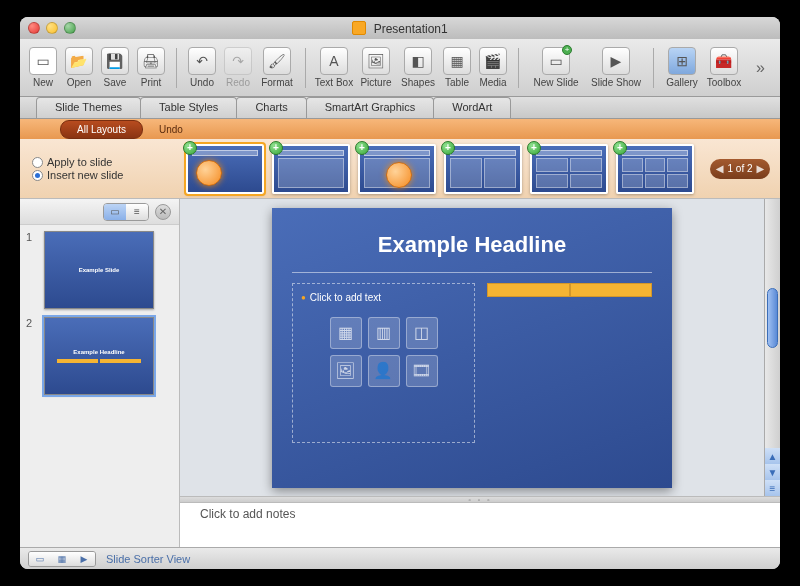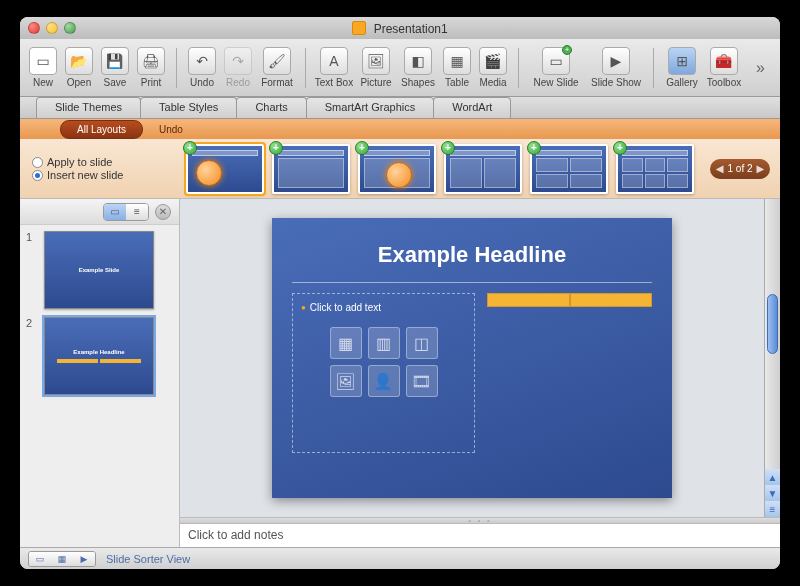--- a/index.html
+++ b/index.html
@@ -66,21 +66,21 @@
 .content-ph .prompt { font-size:10px; display:flex; align-items:center; gap:4px; }
 .content-ph .prompt::before { content:"●"; color:#f5a623; font-size:8px; }
 .icon-grid { display:grid; grid-template-columns:repeat(3,32px); gap:6px; margin-top:14px; justify-content:center;}
 .icon-grid span { width:32px; height:32px; background:rgba(255,255,255,.18); border:1px solid rgba(255,255,255,.35); border-radius:3px; display:flex; align-items:center; justify-content:center; font-size:16px; color:rgba(255,255,255,.7);}
 .table-ph { flex:1; }
 .table-ph .thead { display:flex; }
 .table-ph .thead span { flex:1; height:14px; background:#f5b433; border:1px solid #d4972a; }
 .vscroll { width:16px; background:linear-gradient(90deg,#e8e8e8,#cfcfcf); border-left:1px solid #aaa; position:relative;}
 .vscroll .vthumb { position:absolute; left:2px; right:2px; top:30%; height:60px; background:linear-gradient(90deg,#9fc0f2,#5a8ad6); border-radius:6px; border:1px solid #3a6db8;}
 .vscroll .varrow { position:absolute; left:0; right:0; height:16px; font-size:10px; display:flex; align-items:center; justify-content:center; color:#3a6db8; background:linear-gradient(#cfe0f7,#a7c4ec);}
-.notes { height: 24px; border-top:1px solid #bbb; background:#fff; padding:4px 8px; font-size:12px; color:#555; }
+.notes { height: 45px; border-top:1px solid #bbb; background:#fff; padding:4px 20px; font-size:12px; color:#555; }
 .statusbar { height:22px; background:linear-gradient(#eaeaea,#cfcfcf); border-top:1px solid #aaa; display:flex; align-items:center; padding:0 8px; gap:10px; font-size:11px; color:#4a6fa8;}
 .viewbtns { display:flex; gap:0; border:1px solid #999; border-radius:3px; overflow:hidden;}
 .viewbtns span { width:22px; height:14px; background:linear-gradient(#fff,#ddd); display:flex; align-items:center; justify-content:center; font-size:9px; cursor:pointer;}
 .splitter { height:6px; background:linear-gradient(#ddd,#ccc); border-top:1px solid #bbb; display:flex; align-items:center; justify-content:center; }
 .splitter::after{ content:"∘ ∘ ∘"; font-size:6px; color:#888; letter-spacing:2px;}
 .tb-icon.blank{ background:#fff; }
 .green-plus{ position:absolute; top:-3px; right:-3px; width:10px; height:10px; background:#4caf50; border-radius:50%; border:1px solid #2e7d32; color:#fff; font-size:8px; line-height:8px; text-align:center;}
 </style>
 </head>
 <body>

